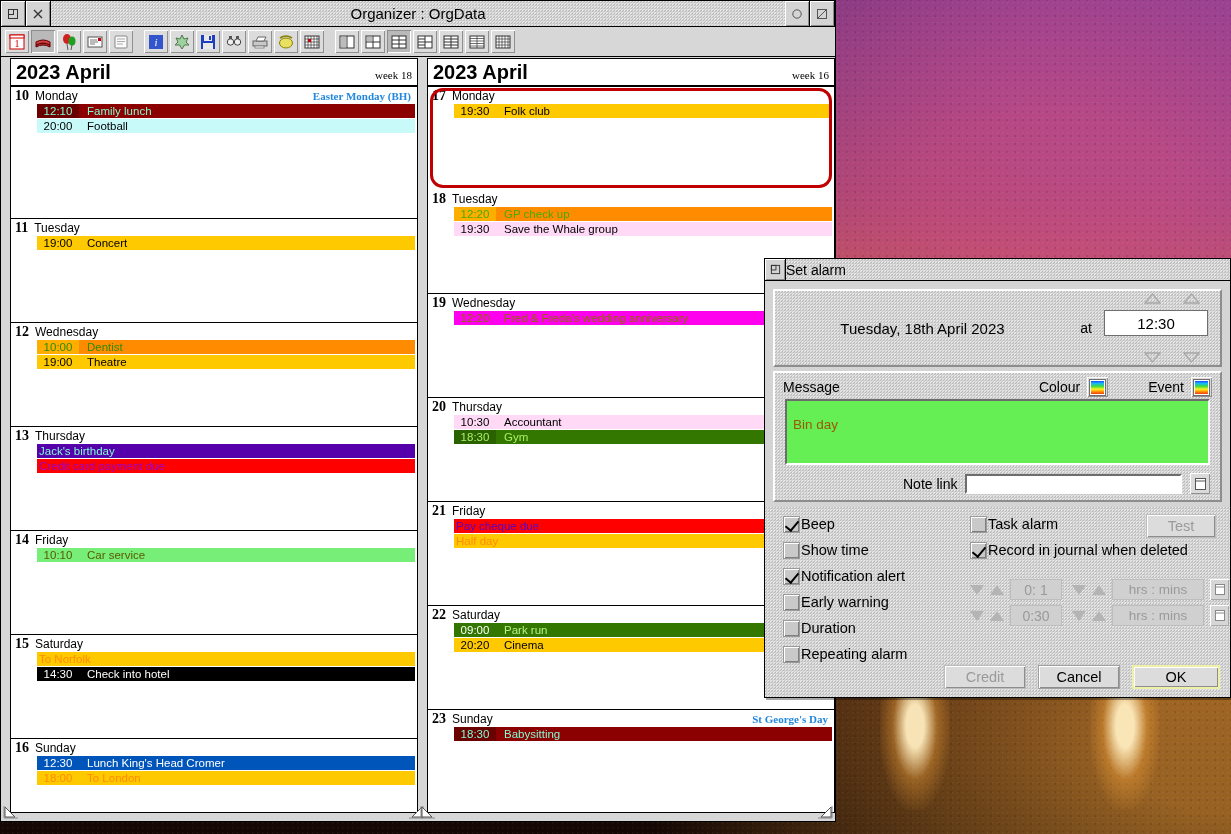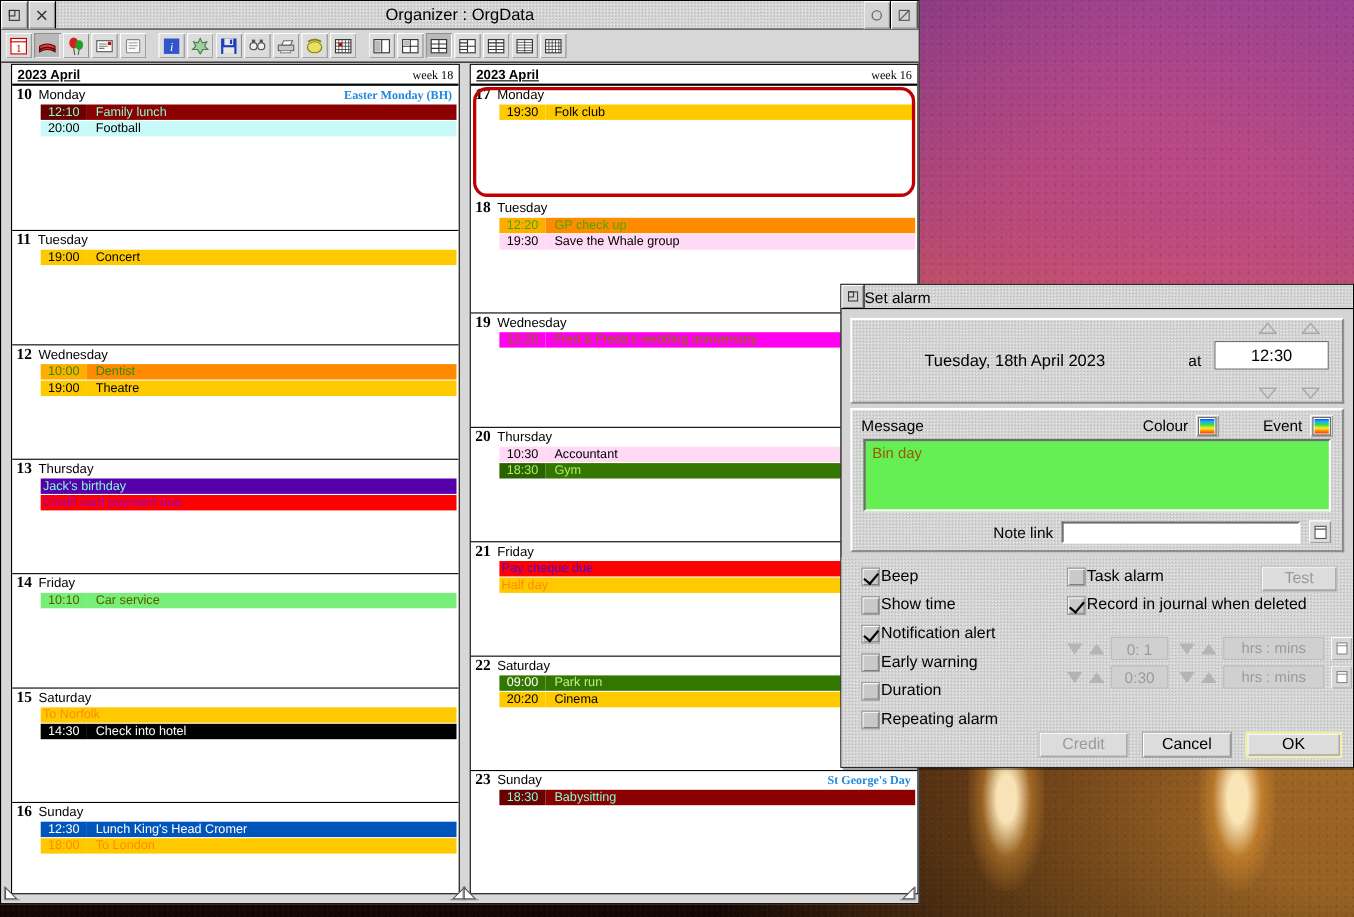--- a/index.html
+++ b/index.html
@@ -58,21 +58,21 @@
   .tgap{width:9px;}
   .ticon svg{display:block;}
 
   
   #panes{position:absolute;left:0;top:53px;right:0;bottom:0;display:flex;}
   .pane-wrap{position:relative;}
   .pane{position:absolute;left:9px;top:4px;width:408px;height:755px;background:#fff;
     border:1px solid #000;box-sizing:border-box;overflow:hidden;}
   .pane-hdr{display:flex;align-items:baseline;justify-content:space-between;
     padding:2px 5px 1px 5px;border-bottom:2px solid #000;}
-  .pane-month{font-size:12px;font-weight:bold;text-decoration:underline;}
+  .pane-month{font-size:20px;font-weight:bold;}
   .pane-week{font-size:11px;font-family:"Liberation Serif",serif;}
   .day{border-bottom:1px solid #000;box-sizing:border-box;position:relative;}
   .day:last-child{border-bottom:none;}
   .day-hdr{display:flex;align-items:baseline;justify-content:space-between;padding:1px 6px 0 4px;}
   .day-left{display:flex;align-items:baseline;gap:6px;}
   .day-num{font-family:"Liberation Serif",serif;font-size:14px;font-weight:bold;}
   .day-name{font-size:12px;}
   .day-note{font-family:"Liberation Serif",serif;font-size:11px;color:#2288dd;font-weight:bold;}
   .entries{padding:0 2px 0 26px;}
   .entry{display:flex;height:14px;line-height:14px;font-size:11.5px;margin-bottom:1px;}
@@ -105,21 +105,21 @@
 
   .msgrow{display:flex;align-items:center;padding:4px 8px 2px 8px;}
   .msglabel{font-size:14px;flex:1;}
   .collabel{font-size:14px;margin-right:7px;}
   .swatch{width:17px;height:17px;border:1px solid #6d6d6d;box-sizing:border-box;
     background:linear-gradient(180deg,#1a1aff 0%,#14b4ff 22%,#3ddd3d 42%,#ffee22 62%,#ff8000 80%,#e02020 100%);
     box-shadow:inset 0 0 0 1px #fff;}
   .swatch-btn{width:21px;height:20px;display:flex;align-items:center;justify-content:center;
     background:#dadada;box-shadow:inset 1px 1px 0 #fff, inset -1px -1px 0 #909090;}
   .msgbox{height:66px;margin:0 10px;background:#66ee55;border:2px solid;border-color:#6d6d6d #fff #fff #6d6d6d;
-    box-sizing:border-box;padding:3px 6px;font-size:13.5px;color:#9a5a00;}
+    box-sizing:border-box;padding:16px 6px;font-size:13.5px;color:#9a5a00;}
   .notelinkrow{display:flex;align-items:center;padding:8px 10px 6px 10px;gap:8px;}
   .notelabel{font-size:14px;margin-left:74px;padding-left:44px;}
   .notefield{flex:1;height:20px;background:#fff;border:2px solid;border-color:#6d6d6d #fff #fff #6d6d6d;box-sizing:border-box;}
   .notebtn{width:20px;height:21px;display:flex;align-items:center;justify-content:center;
     background:#dadada;box-shadow:inset 1px 1px 0 #fff, inset -1px -1px 0 #909090;}
 
   .optgrid{position:absolute;left:0;right:0;top:248px;bottom:0;}
   .chk{display:flex;align-items:center;gap:1px;height:26px;font-size:14.5px;}
   .box{width:17px;height:17px;flex:0 0 17px;background:#c9c9c9;
     box-shadow:inset 1px 1px 0 #fff, inset -1px -1px 0 #7f7f7f; position:relative;border:1px solid #9a9a9a;box-sizing:border-box;}

